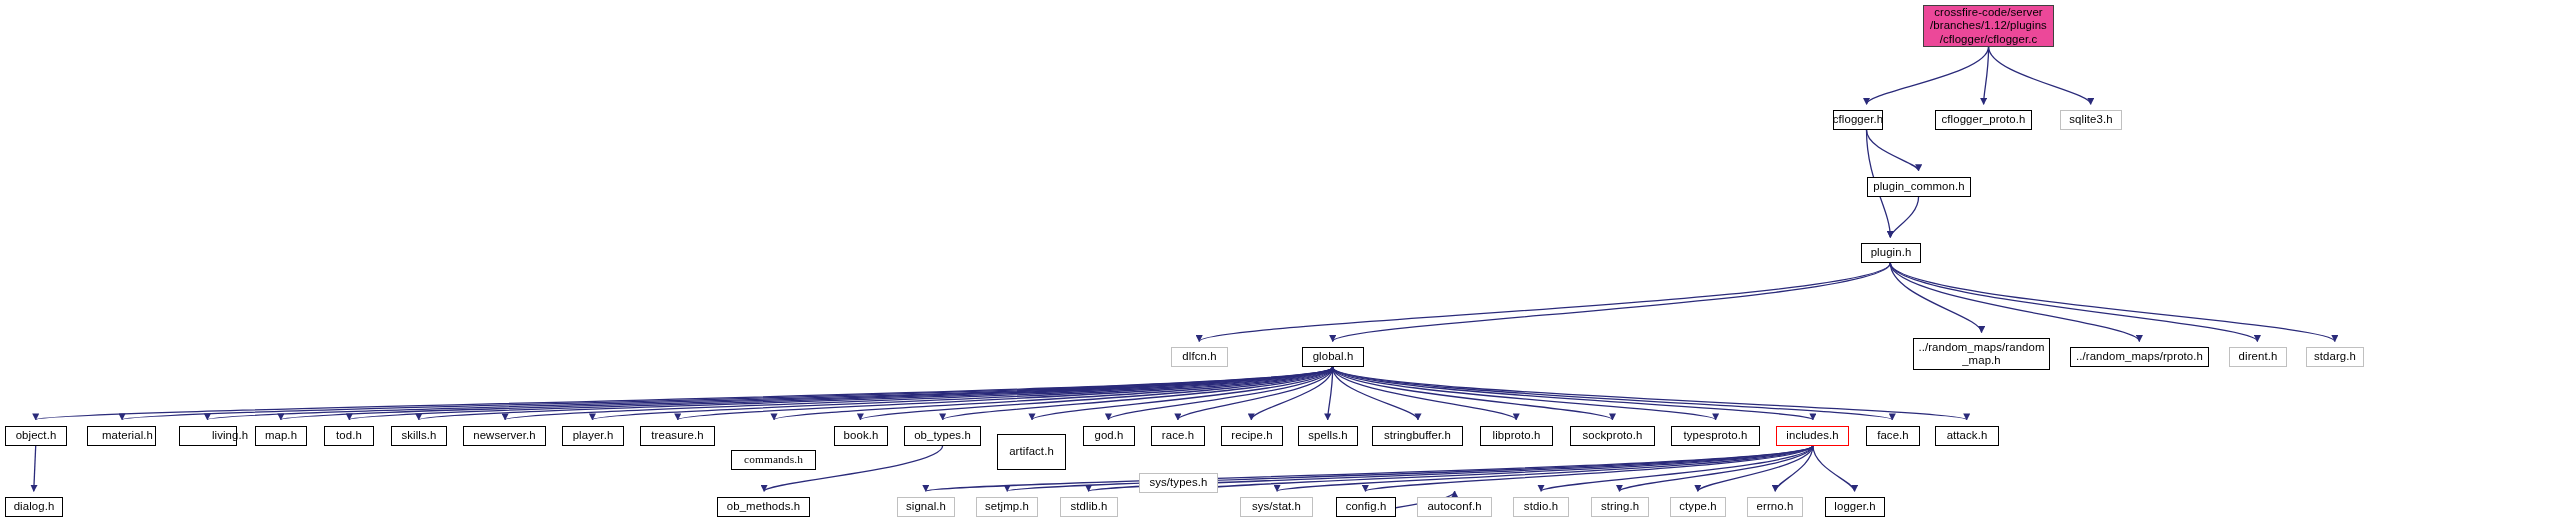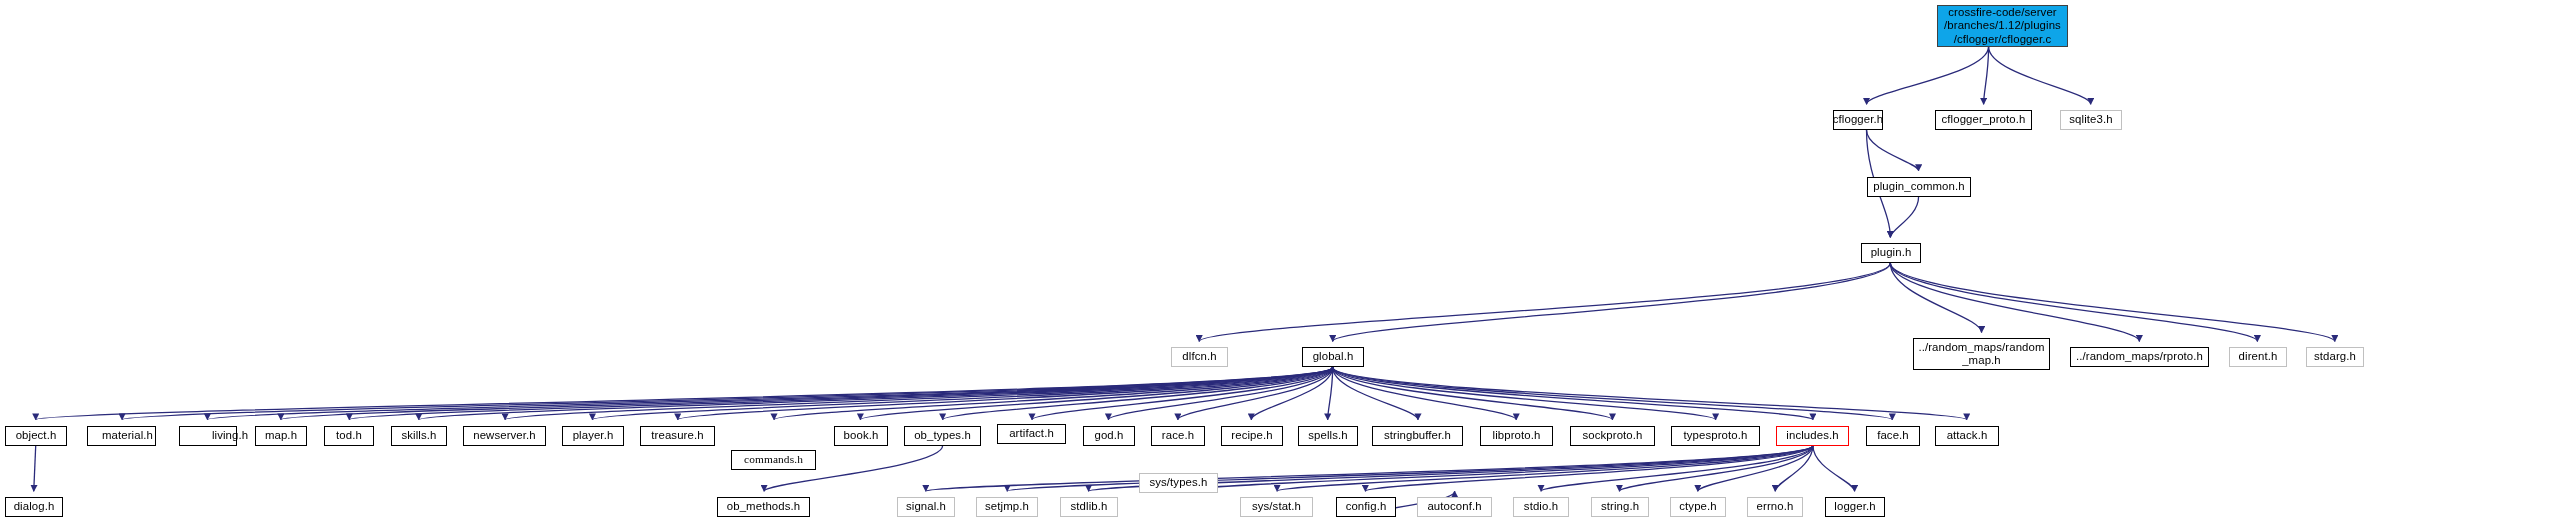--- a/index.html
+++ b/index.html
@@ -15,21 +15,21 @@
     text-align:center;
     color:#000000;
     font-size:11.4px;
     line-height:1.15;
     letter-spacing:0.1px;
     white-space:pre-line;
     background:#ffffff;
     border:1px solid #c0c0c0;
   }
   .node.strong{border:1px solid #000000;}
-  .node.root{background:#0ea5e9;border:1px solid #404040;margin-left:14px;}
+  .node.root{background:#ec4899;border:1px solid #404040;}
   .node.current{border:1px solid #ff0000;}
 </style>
 </head>
 <body>
 
 <div id="canvas">
   <svg id="edges" viewBox="0 0 2596 531" xmlns="http://www.w3.org/2000/svg">
     <defs>
       <marker id="arrow" viewBox="0 0 10 10" refX="9" refY="5" markerWidth="5.5" markerHeight="5.5" orient="auto-start-reverse">
         <path d="M 0 0 L 10 5 L 0 10 z" fill="#2a2a7a"></path>
@@ -109,21 +109,21 @@
       <div class="node strong" style="left: 179px; top: 426px; width: 58px; height: 20px; padding-left: 44px;">living.h</div>
       <div class="node strong" style="left: 255px; top: 426px; width: 52px; height: 20px;">map.h</div>
       <div class="node strong" style="left: 324px; top: 426px; width: 50px; height: 20px;">tod.h</div>
       <div class="node strong" style="left: 391px; top: 426px; width: 56px; height: 20px;">skills.h</div>
       <div class="node strong" style="left: 463px; top: 426px; width: 83px; height: 20px;">newserver.h</div>
       <div class="node strong" style="left: 562px; top: 426px; width: 62px; height: 20px;">player.h</div>
       <div class="node strong" style="left: 640px; top: 426px; width: 75px; height: 20px;">treasure.h</div>
       <div class="node strong" style="left: 731px; top: 450px; width: 85px; height: 20px; font-family: Liberation Serif, serif;">commands.h</div>
       <div class="node strong" style="left: 834px; top: 426px; width: 54px; height: 20px;">book.h</div>
       <div class="node strong" style="left: 904px; top: 426px; width: 77px; height: 20px;">ob_types.h</div>
-      <div class="node strong" style="left: 997px; top: 424px; width: 69px; height: 20px; text-align: center;">artifact.h</div>
+      <div class="node strong" style="left: 997px; top: 434px; width: 69px; height: 36px; text-align: center;">artifact.h</div>
       <div class="node strong" style="left: 1083px; top: 426px; width: 52px; height: 20px;">god.h</div>
       <div class="node strong" style="left: 1151px; top: 426px; width: 54px; height: 20px;">race.h</div>
       <div class="node strong" style="left: 1221px; top: 426px; width: 62px; height: 20px;">recipe.h</div>
       <div class="node strong" style="left: 1298px; top: 426px; width: 60px; height: 20px;">spells.h</div>
       <div class="node strong" style="left: 1372px; top: 426px; width: 91px; height: 20px;">stringbuffer.h</div>
       <div class="node strong" style="left: 1480px; top: 426px; width: 73px; height: 20px;">libproto.h</div>
       <div class="node strong" style="left: 1570px; top: 426px; width: 85px; height: 20px;">sockproto.h</div>
       <div class="node strong" style="left: 1671px; top: 426px; width: 89px; height: 20px;">typesproto.h</div>
       <div class="node current" style="left: 1776px; top: 426px; width: 73px; height: 20px;">includes.h</div>
       <div class="node strong" style="left: 1866px; top: 426px; width: 54px; height: 20px;">face.h</div>

